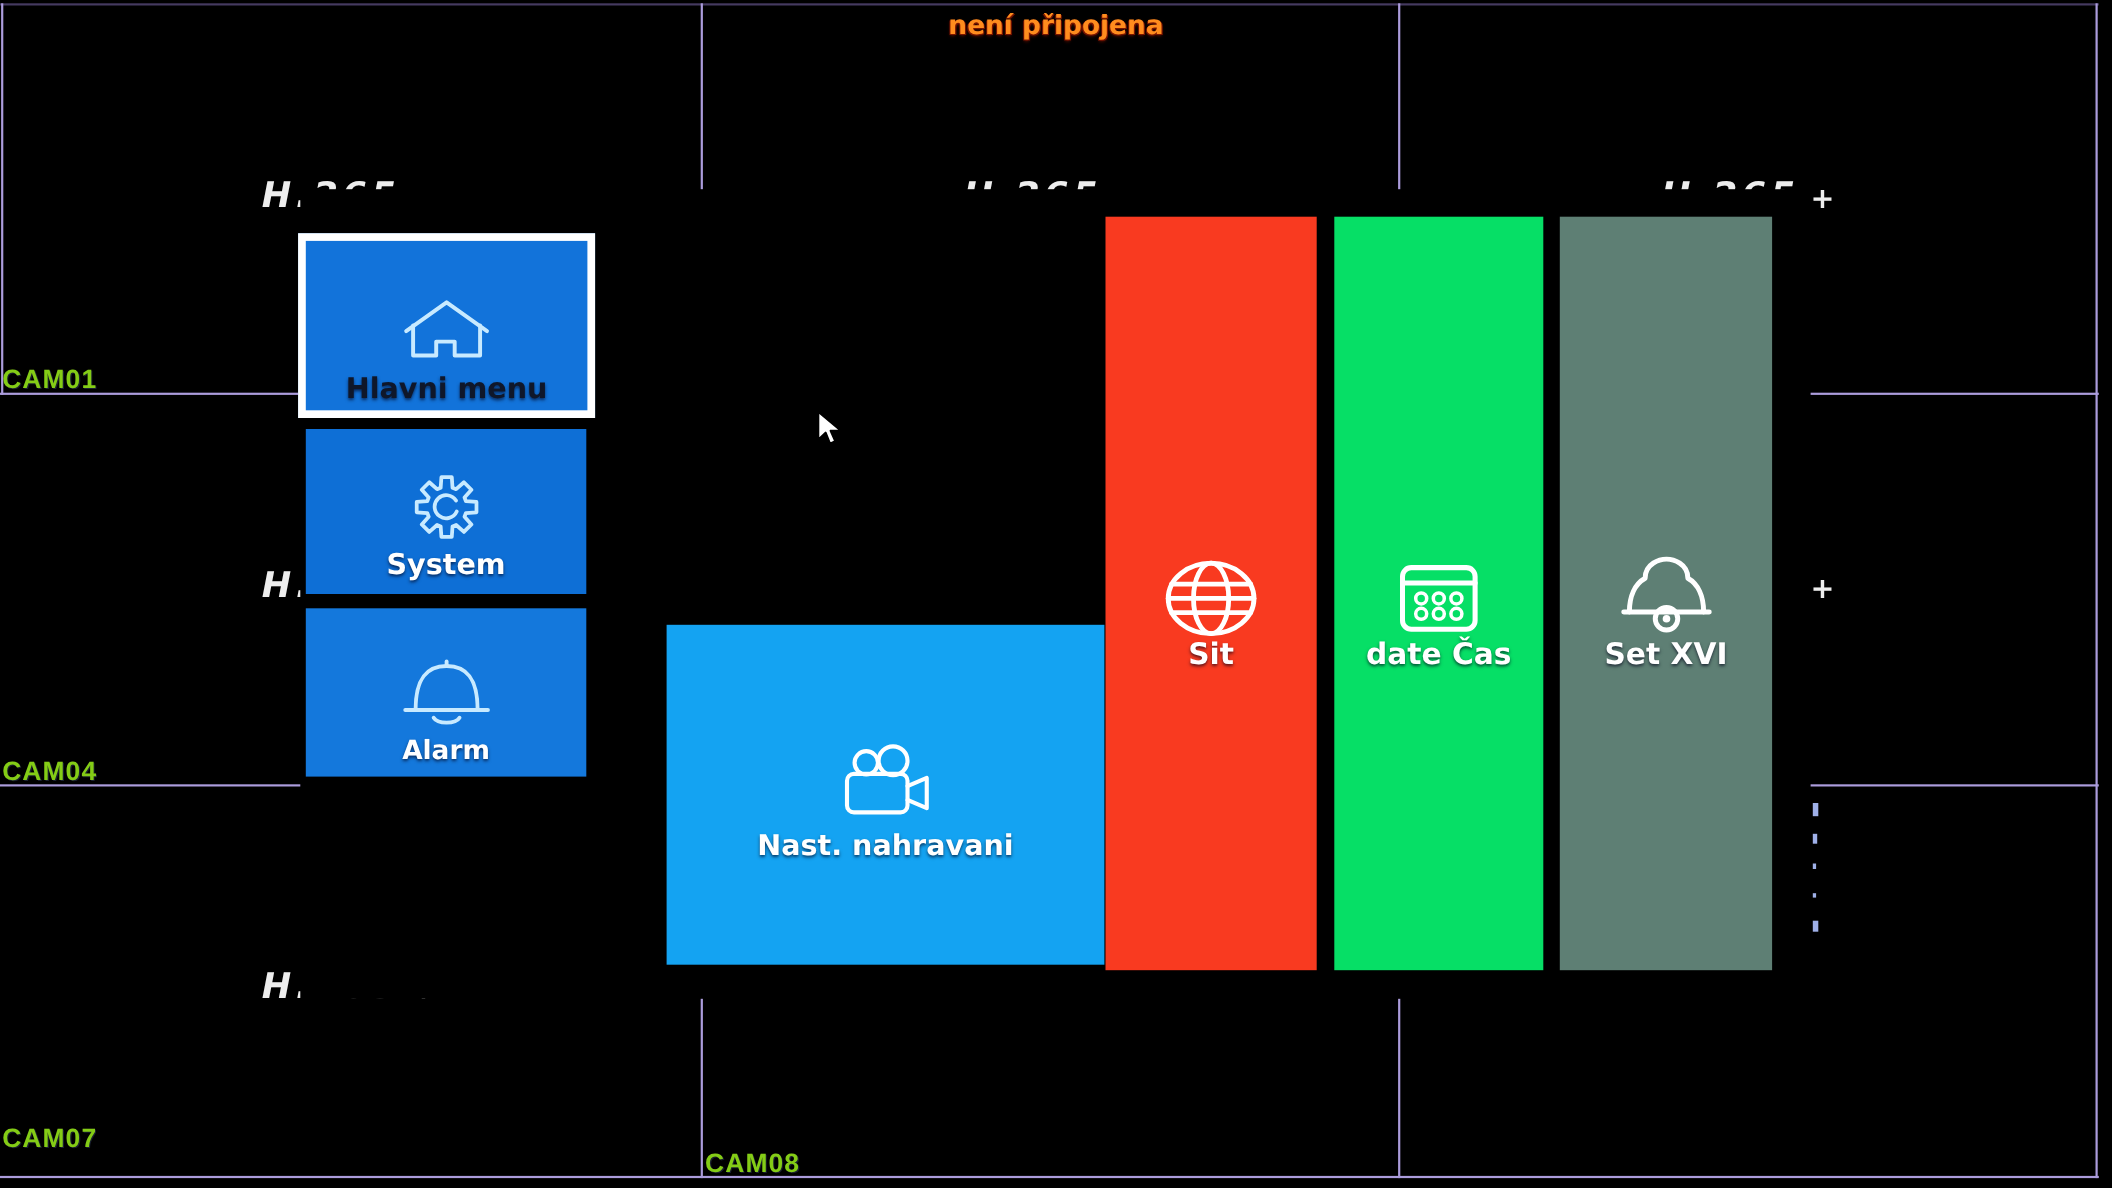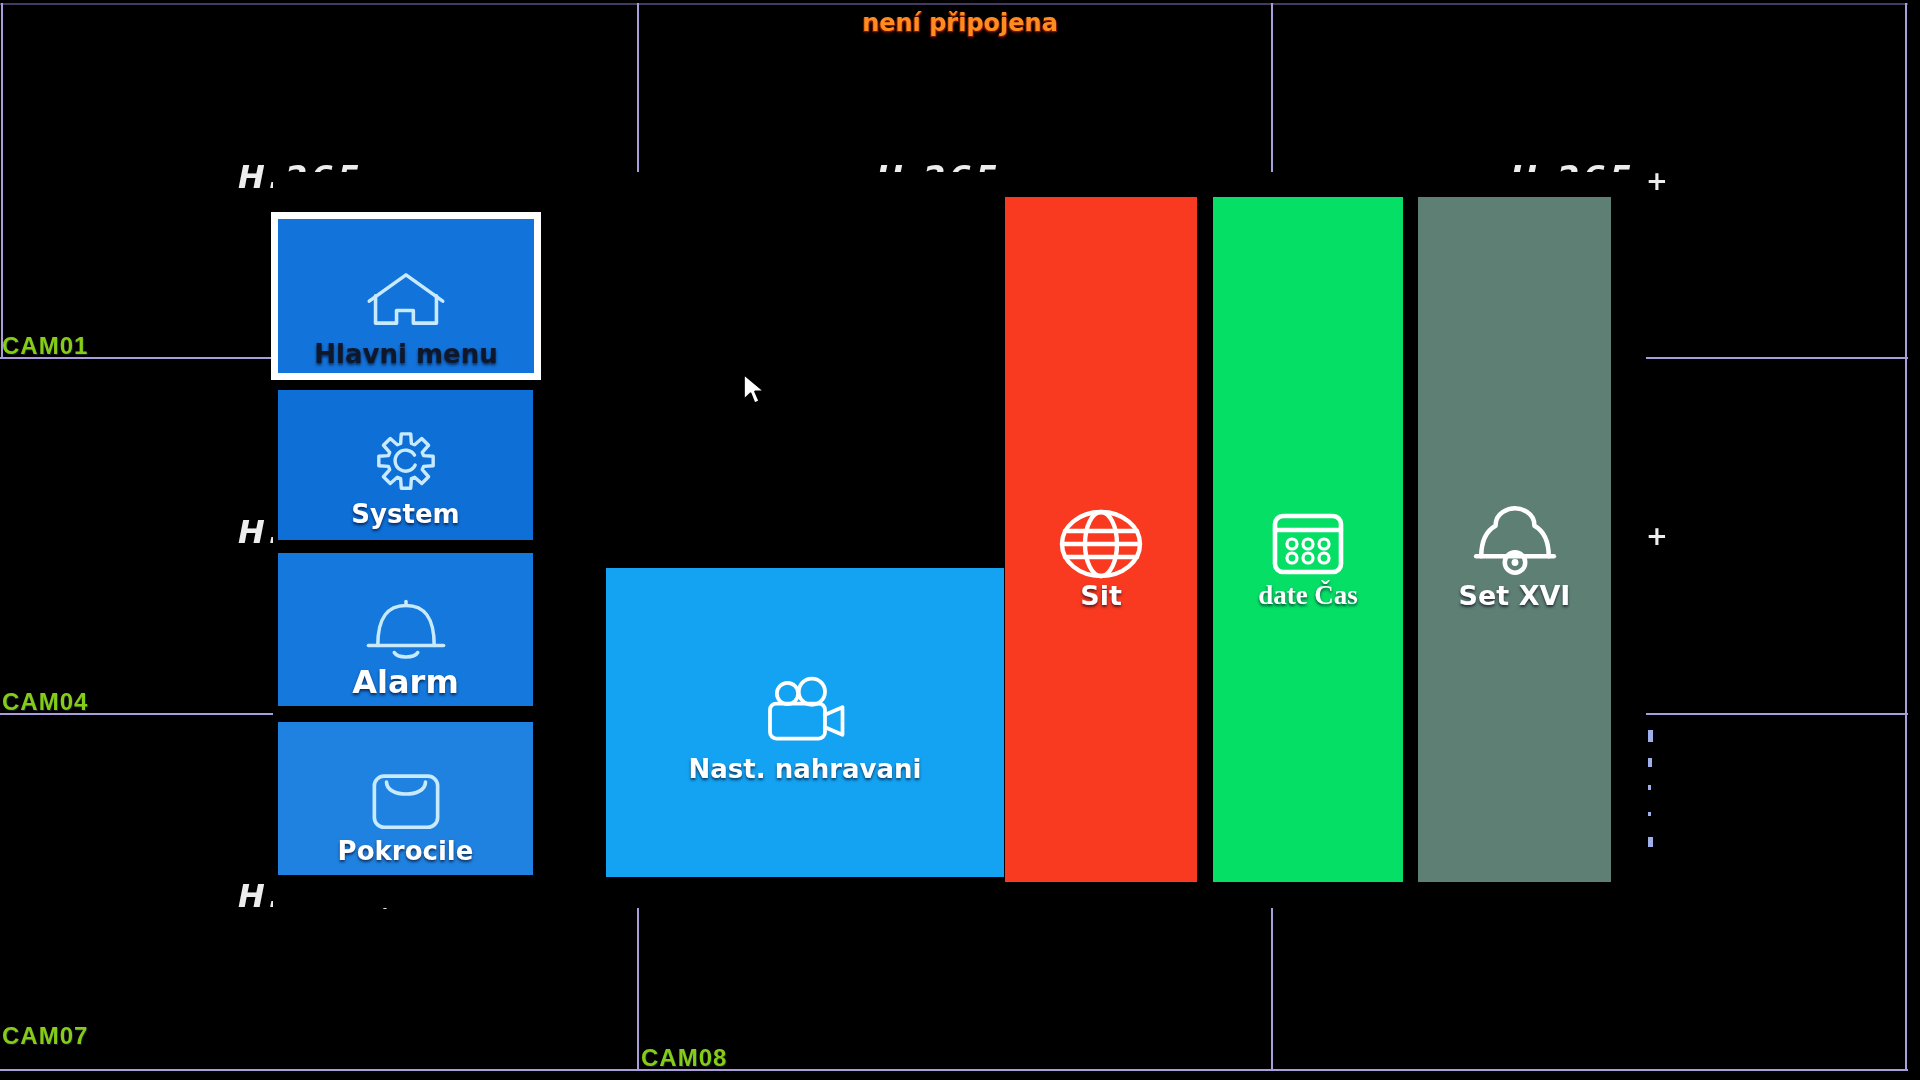--- a/index.html
+++ b/index.html
@@ -74,32 +74,23 @@
 
   <div class="tile" style="left:278px;top:553px;width:255px;height:153px;background:#1478dc;">
     <span class="ic" style="top:76px;">
       <svg width="94" height="73" viewBox="0 0 80 62" fill="none" stroke="#c8eaff" stroke-width="3" stroke-linecap="round" stroke-linejoin="round">
         <path d="M8 45 H72"></path>
         <path d="M16 45 C16 20 25 11 40 11 C55 11 64 20 64 45"></path>
         <path d="M40 11 V7.5"></path>
         <path d="M30 51 C33 56 47 56 50 51"></path>
       </svg>
     </span>
-    <span class="lbl" style="top:129px;font-size:32px;">Alarm</span>
+    <span class="lbl" style="top:129px;font-size:24px;">Alarm</span>
   </div>
 
-  <div class="tile" style="left:278px;top:722px;width:255px;height:153px;background:#2082e0;">
-    <span class="ic" style="top:76px;">
-      <svg width="88" height="73" viewBox="0 0 72 60" fill="none" stroke="#c8eaff" stroke-width="3" stroke-linecap="round" stroke-linejoin="round">
-        <rect x="10" y="12" width="52" height="42" rx="8"></rect>
-        <path d="M20 17 C20 30 52 30 52 17"></path>
-      </svg>
-    </span>
-    <span class="lbl" style="top:129px;font-size:26px;">Pokrocile</span>
-  </div>
 
 
   <div class="tile" style="left:606px;top:568px;width:398px;height:309px;background:#14a3f2;">
     <span class="ic" style="top:143px;">
       <svg width="100" height="70" viewBox="0 0 72 56" fill="none" stroke="#fff" stroke-width="3" stroke-linecap="round" stroke-linejoin="round">
         <circle cx="22" cy="14" r="8.5"></circle>
         <circle cx="41.5" cy="12.5" r="10.5"></circle>
         <rect x="8" y="22" width="44" height="28" rx="5"></rect>
         <path d="M52 31 L66 25 L66 47 L52 41"></path>
       </svg>
@@ -113,21 +104,21 @@
         <ellipse cx="44" cy="37" rx="39" ry="32"></ellipse>
         <ellipse cx="44" cy="37" rx="16" ry="32"></ellipse>
         <path d="M8 24 H80"></path>
         <path d="M5 37 H83"></path>
         <path d="M8 50 H80"></path>
       </svg>
     </span>
     <span class="lbl" style="top:398px;font-size:27px;">Sit</span>
   </div>
 
-  <div class="tile" style="left:1213px;top:197px;width:190px;height:685px;background:#06df66;font-family:Liberation Serif, serif;">
+  <div class="tile" style="left:1213px;top:197px;width:190px;height:685px;background:#06df66;">
     <span class="ic" style="top:347px;">
       <svg width="74" height="66" viewBox="0 0 74 66" fill="none" stroke="#fff" stroke-width="4.6" stroke-linecap="round">
         <rect x="4" y="5" width="66" height="56" rx="8"></rect>
         <path d="M4 19 H70"></path>
         <circle cx="21" cy="33" r="5" stroke-width="3.2"></circle>
         <circle cx="37" cy="33" r="5" stroke-width="3.2"></circle>
         <circle cx="53" cy="33" r="5" stroke-width="3.2"></circle>
         <circle cx="21" cy="47" r="5" stroke-width="3.2"></circle>
         <circle cx="37" cy="47" r="5" stroke-width="3.2"></circle>
         <circle cx="53" cy="47" r="5" stroke-width="3.2"></circle>

